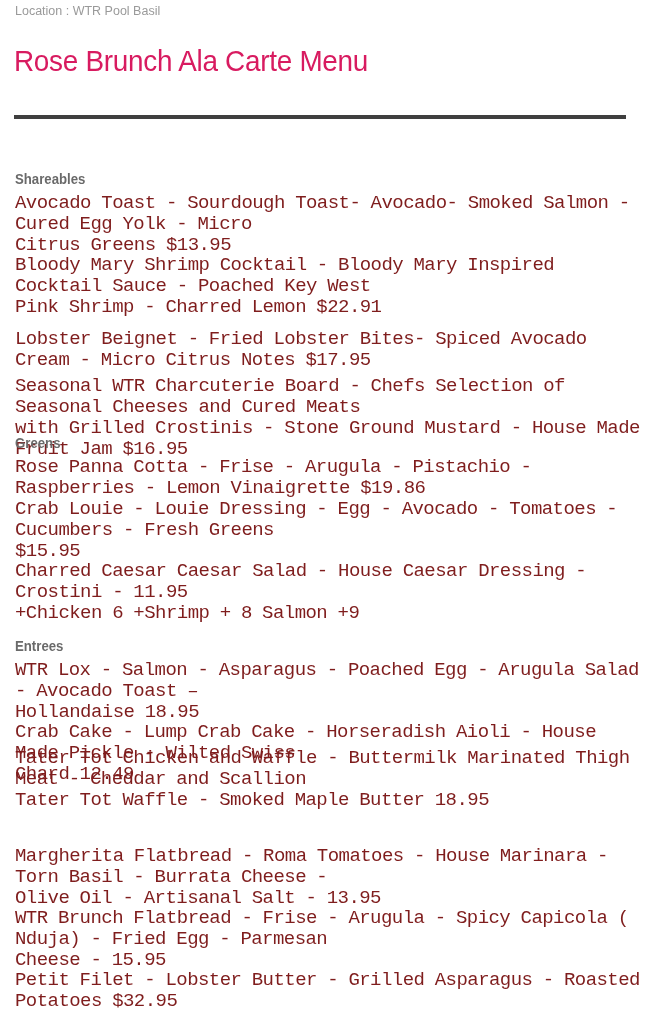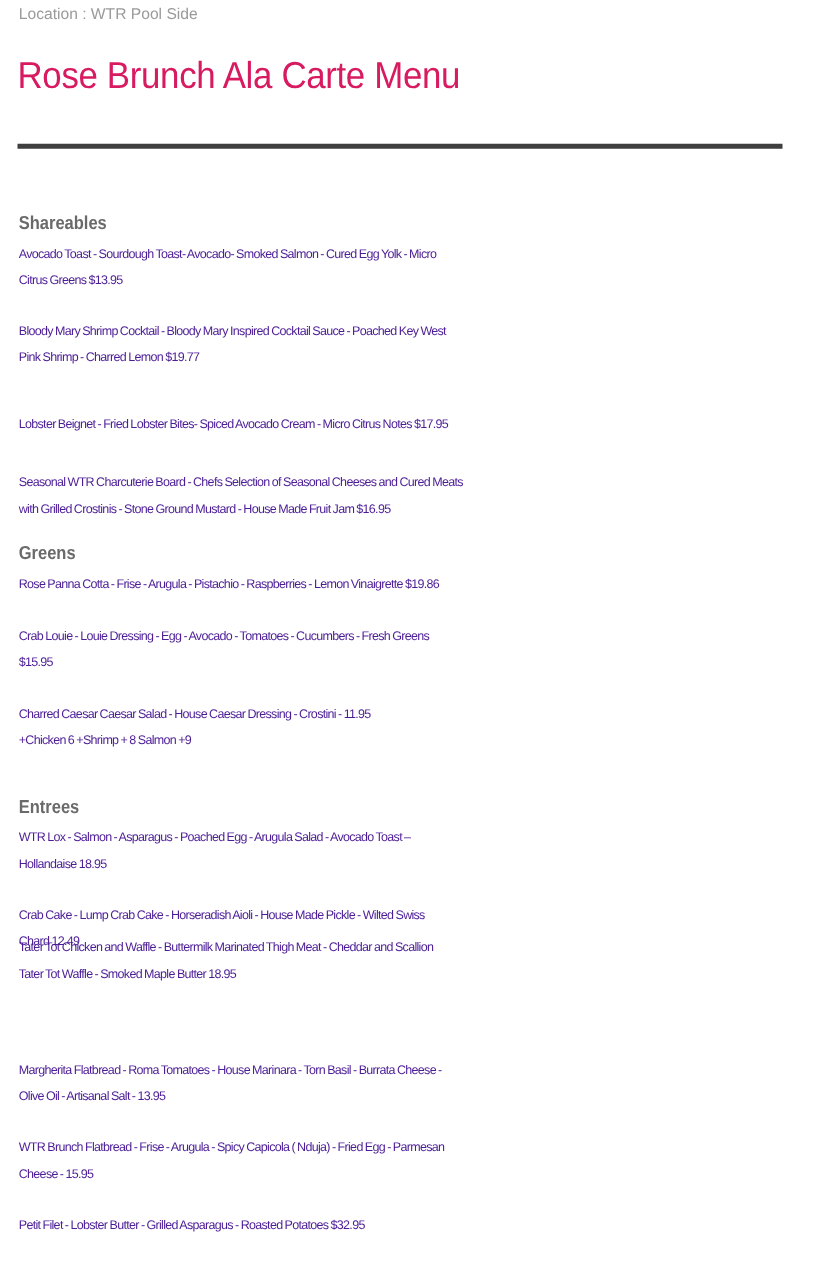--- a/index.html
+++ b/index.html
@@ -22,38 +22,38 @@
     }
     .section-heading {
       position: absolute; left: 15px;
       font-family: "Liberation Sans", sans-serif;
       font-weight: bold; font-size: 15px; color: #6a6a6a;
       transform: scaleX(0.88); transform-origin: left top;
       white-space: nowrap;
     }
     .item {
       position: absolute; left: 15px; width: 630px;
-      font-family: Liberation Sans, sans-serif;
-      font-size: 10px; line-height: 21px; color: #4c1d95;
+      font-family: Liberation Mono, monospace;
+      font-size: 19px; line-height: 21px; color: #7f1d1d;
       letter-spacing: -0.55px; word-spacing: -0.5px;
       white-space: pre-line;
     }
   </style>
 </head>
 <body>
 
-<div class="location">Location : WTR Pool Side</div>
+<div class="location">Location : WTR Pool Basil</div>
 <div class="title">Rose Brunch Ala Carte Menu</div>
 <div class="divider"></div>
 
 <div class="section-heading" style="top:170px">Shareables</div>
 <div class="item" style="top:193px">Avocado Toast - Sourdough Toast- Avocado- Smoked Salmon - Cured Egg Yolk - Micro
 Citrus Greens   $13.95</div>
 <div class="item" style="top:255px">Bloody Mary Shrimp Cocktail - Bloody Mary Inspired Cocktail Sauce - Poached Key West
-Pink Shrimp - Charred Lemon  $19.77</div>
+Pink Shrimp - Charred Lemon  $22.91</div>
 <div class="item" style="top:329px">Lobster Beignet - Fried Lobster Bites- Spiced Avocado Cream - Micro Citrus Notes $17.95</div>
 <div class="item" style="top:376px">Seasonal WTR Charcuterie Board - Chefs Selection of Seasonal Cheeses and Cured Meats
 with Grilled Crostinis - Stone Ground Mustard - House Made Fruit Jam $16.95</div>
 
 <div class="section-heading" style="top:434px">Greens</div>
 <div class="item" style="top:457px">Rose Panna Cotta - Frise - Arugula -  Pistachio - Raspberries - Lemon Vinaigrette $19.86</div>
 <div class="item" style="top:499px">Crab Louie - Louie Dressing - Egg - Avocado - Tomatoes - Cucumbers - Fresh Greens
 $15.95</div>
 <div class="item" style="top:561px">Charred Caesar Caesar Salad -  House Caesar Dressing - Crostini -  11.95
 +Chicken 6 +Shrimp + 8 Salmon +9</div>

